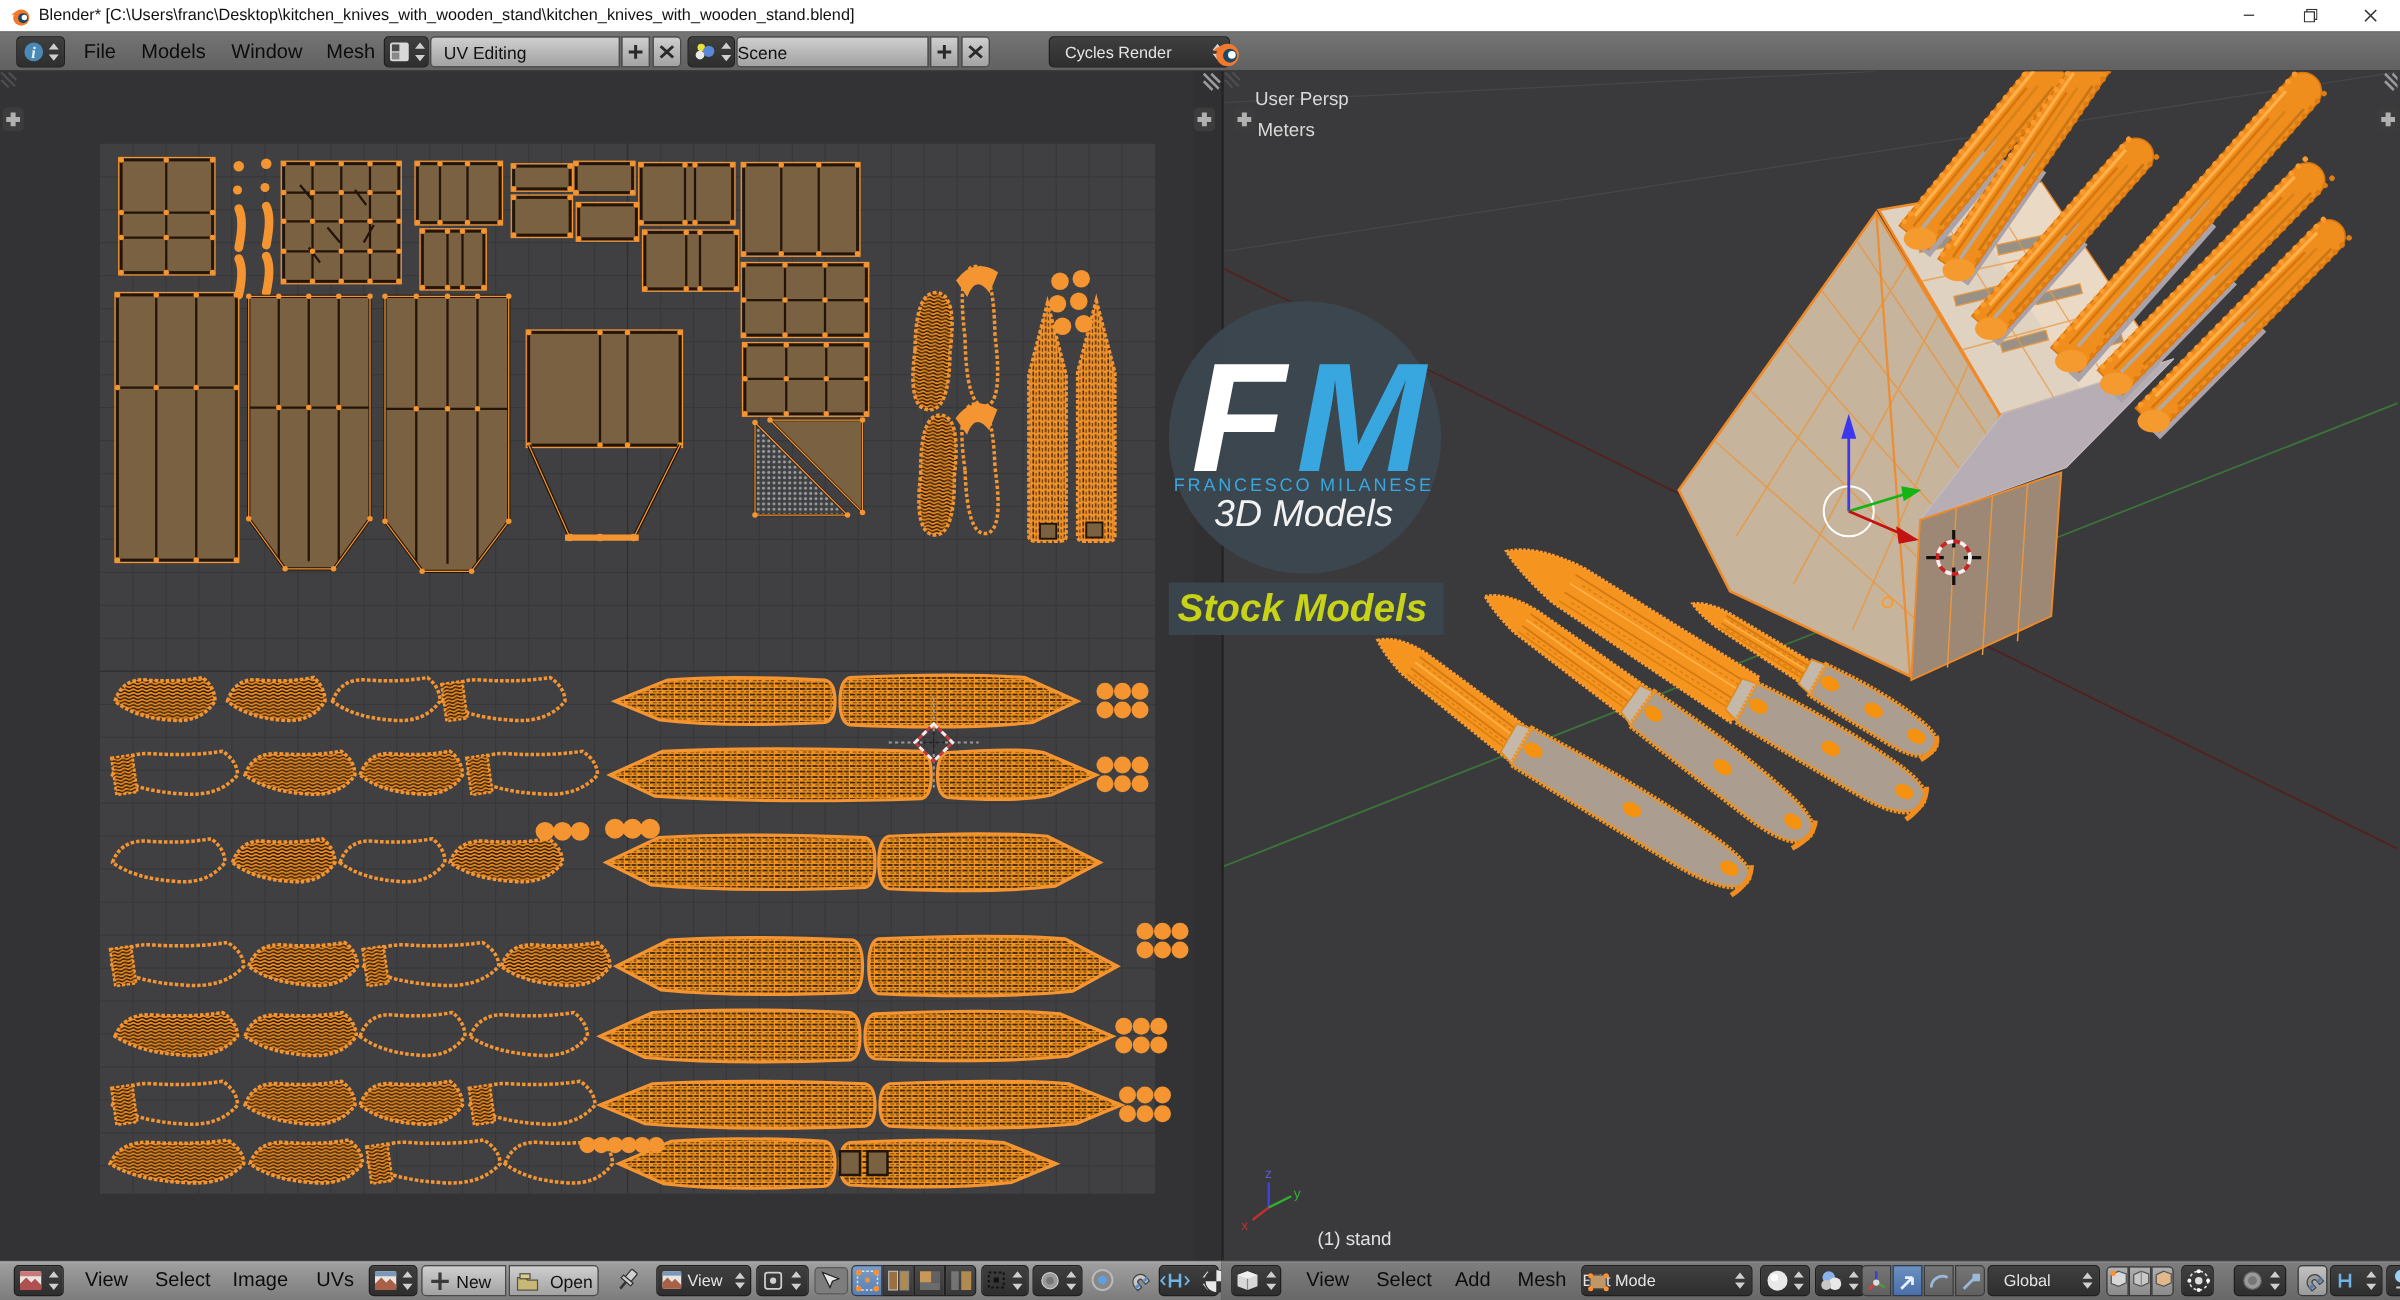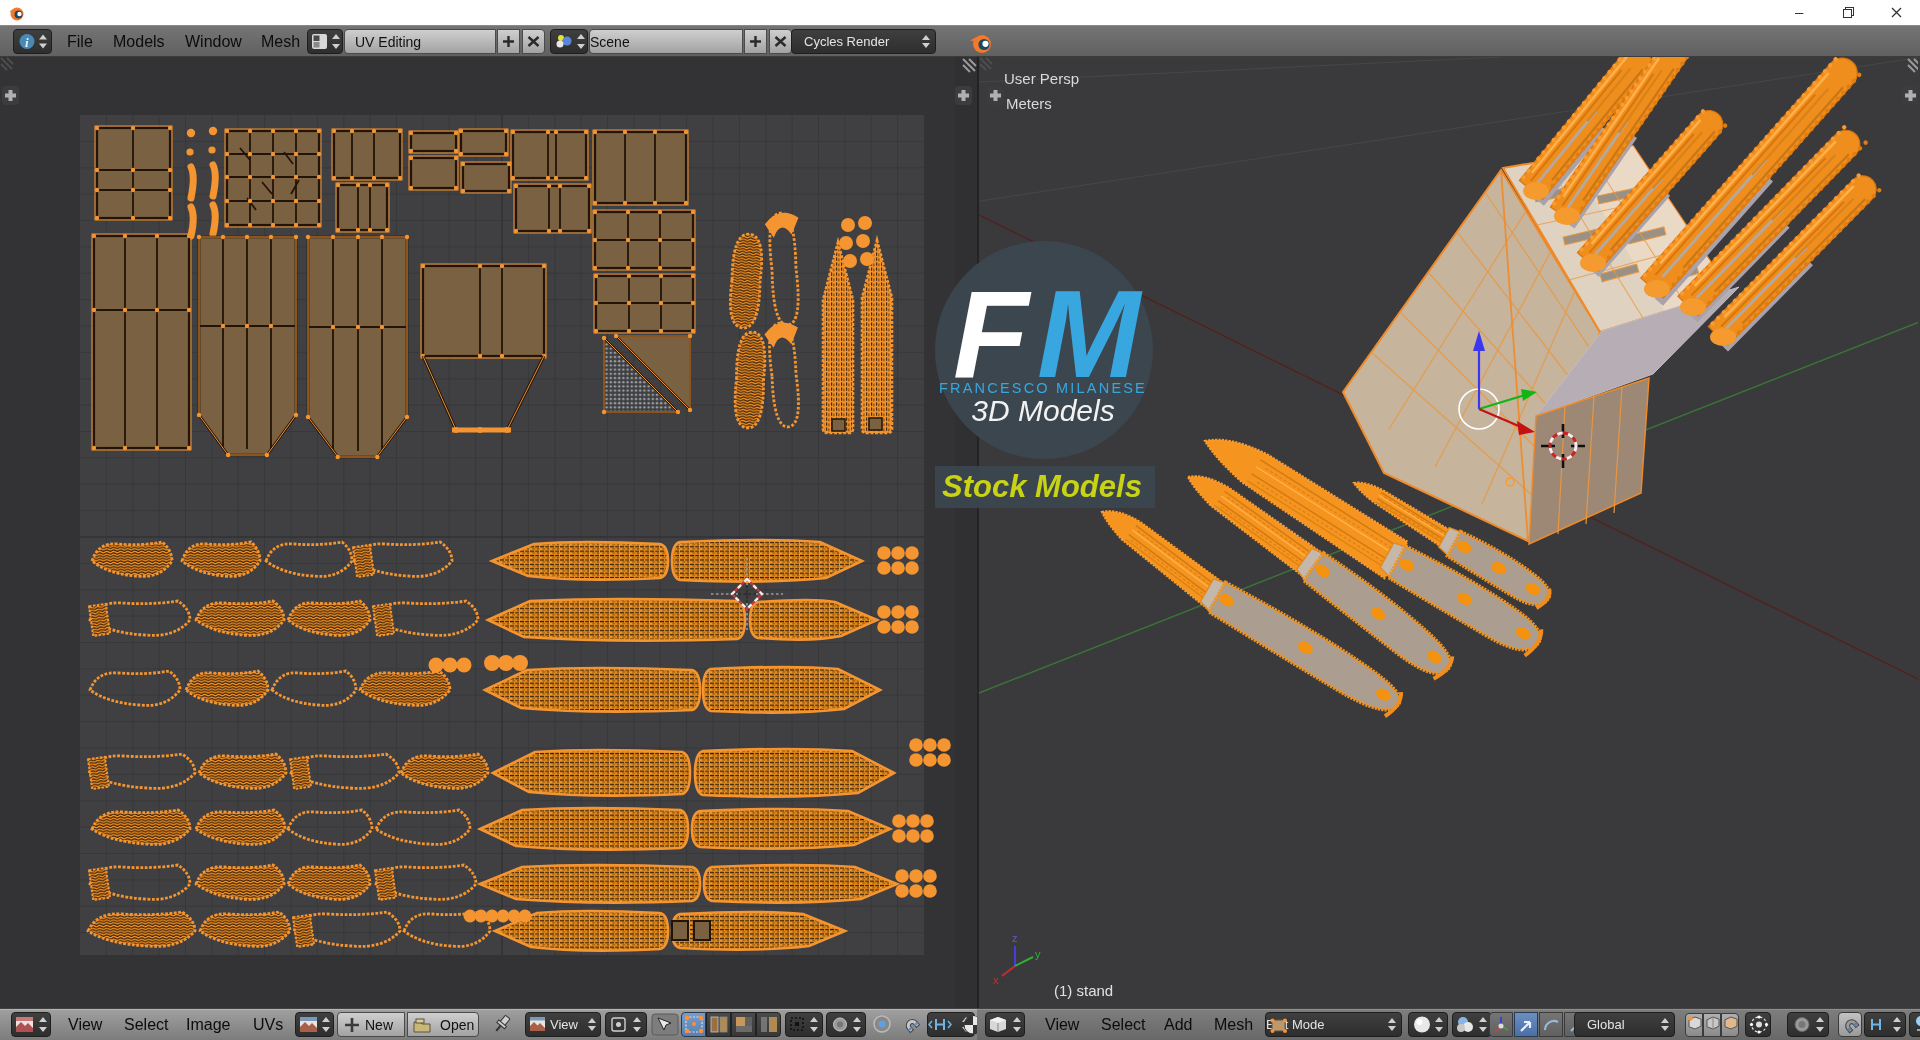--- a/index.html
+++ b/index.html
@@ -11,20 +11,21 @@
 .dlight{background:linear-gradient(#cfcfcf,#a2a2a2);border:1px solid #4a4a4a;border-radius:4px;color:#111;position:absolute;font-size:14px}
 </style></head><body>
 <div id="page">
 <div id="titlebar">
  <svg style="position:absolute;left:8px;top:4px" width="18" height="18" viewBox="0 0 18 18">
   <circle cx="9" cy="10" r="6.5" fill="#f5792a"></circle>
         <circle cx="10.5" cy="10.5" r="4" fill="#1b4966"></circle>
         <circle cx="11.5" cy="10" r="2.2" fill="#fff"></circle>
   <path d="M1 8 Q5 4 10 5 L8 7 Z" fill="#f5792a"></path>
       </svg>
+ <span style="position:absolute;left:31px;top:4px">Blender* [C:\Users\franc\Desktop\kitchen_knives_with_wooden_stand\kitchen_knives_with_wooden_stand.blend]</span>
  <span style="position:absolute;left:1795px;top:3px;font-size:15px;color:#333">–</span>
  <svg style="position:absolute;left:1843px;top:7px" width="11" height="11">
         <rect x="2.5" y="0.5" width="8" height="8" fill="none" stroke="#333"></rect>
         <rect x="0.5" y="2.5" width="8" height="8" fill="#fff" stroke="#333"></rect>
       </svg>
  <svg style="position:absolute;left:1891px;top:7px" width="11" height="11">
         <path d="M1 1 L10 10 M10 1 L1 10" stroke="#333" stroke-width="1.3"></path>
       </svg>
 </div>
 <div id="infohdr">
@@ -62,21 +63,21 @@
           <path d="M26 9l4-5 4 5zM26 14l4 5 4-5z" fill="#cfcfcf"></path>
         </svg>
  </div>
  <div class="dlight" style="left:589px;top:3px;width:154px;height:25px;border-radius:4px 0 0 4px;line-height:24px"><span style="margin-left:0">Scene</span></div>
  <div class="dlight" style="left:744px;top:3px;width:23px;height:25px;border-radius:0"><svg width="21" height="23">
           <path d="M10.5 6v11M5 11.5h11" stroke="#2a2a2a" stroke-width="2.4"></path>
         </svg></div>
  <div class="dlight" style="left:769px;top:3px;width:23px;height:25px;border-radius:0 4px 4px 0"><svg width="21" height="23">
           <path d="M5.5 7l10 9M15.5 7l-10 9" stroke="#2a2a2a" stroke-width="2.4"></path>
         </svg></div>
- <div class="ddark" style="left:791px;top:3px;width:145px;height:25px;line-height:24px"><span style="margin-left:12px">Cycles Render</span><svg style="position:absolute;right:4px;top:4px" width="10" height="16">
+ <div class="ddark" style="left:839px;top:3px;width:145px;height:25px;line-height:24px"><span style="margin-left:12px">Cycles Render</span><svg style="position:absolute;right:4px;top:4px" width="10" height="16">
           <path d="M1 6l4-5 4 5zM1 9l4 5 4-5z" fill="#cfcfcf"></path>
         </svg></div>
  <svg style="position:absolute;left:969px;top:4px" width="26" height="26" viewBox="0 0 26 26">
   <circle cx="13" cy="14" r="9" fill="#f5792a"></circle>
         <circle cx="15" cy="14.5" r="5.6" fill="#1b4966"></circle>
         <circle cx="16.5" cy="13.8" r="3.1" fill="#fff"></circle>
   <path d="M1 11 Q7 5.5 14 7 L11 10 Z" fill="#f5792a"></path>
       </svg>
 </div>
 <div style="position:absolute;left:0px;top:57px"><svg id="uv" width="977" height="951" viewBox="0 0 977 951">
@@ -1172,21 +1173,21 @@
         </svg></div>
       <div style="position:absolute;left:562px;top:3px;width:24px;height:25px;background:linear-gradient(#757575,#606060);border:1px solid #3a3a3a">
 <svg width="23" height="24">
           <path d="M5 17a9 9 0 0 1 13-8" stroke="#9ab8d8" stroke-width="2.2" fill="none"></path>
         </svg></div>
       <div style="position:absolute;left:587px;top:3px;width:24px;height:25px;background:linear-gradient(#757575,#606060);border:1px solid #3a3a3a;border-radius:0 4px 4px 0">
 <svg width="23" height="24">
           <path d="M6 18L14 10" stroke="#9ab8d8" stroke-width="2.2"></path>
           <rect x="13" y="6" width="6" height="6" fill="#9ab8d8"></rect>
         </svg></div>
-      <div class="ddark" style="left:597px;top:3px;width:101px;height:25px;line-height:24px"><span style="margin-left:12px">Global</span><svg style="position:absolute;right:4px;top:4px" width="10" height="16">
+      <div class="ddark" style="left:613px;top:3px;width:90px;height:25px;line-height:24px"><span style="margin-left:12px">Global</span><svg style="position:absolute;right:4px;top:4px" width="10" height="16">
           <path d="M1 6l4-5 4 5zM1 9l4 5 4-5z" fill="#cfcfcf"></path>
         </svg></div>
       <div style="position:absolute;left:708px;top:4px;width:18px;height:24px;background:linear-gradient(#b0b0b0,#8a8a8a);border:1px solid #3a3a3a;border-radius:4px 0 0 4px"><svg width="17" height="22">
           <path d="M9 3l6 2.2v7L9 15l-6-2.2v-7z" fill="#d8d8d8" stroke="#555"></path>
           <circle cx="4.5" cy="4.5" r="2.2" fill="#ff9030"></circle>
         </svg></div>
       <div style="position:absolute;left:726px;top:4px;width:18px;height:24px;background:linear-gradient(#b0b0b0,#8a8a8a);border:1px solid #3a3a3a;border-radius:0"><svg width="17" height="22">
           <path d="M9 3l6 2.2v7L9 15l-6-2.2v-7z" fill="#c8c8c8" stroke="#555"></path>
           <path d="M9 3v12" stroke="#888"></path>
         </svg></div>

